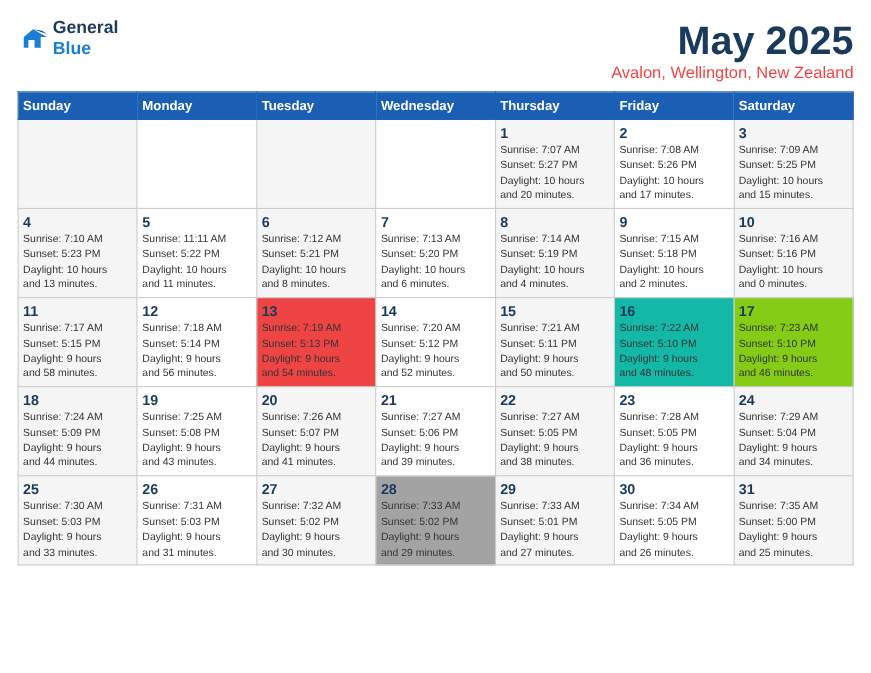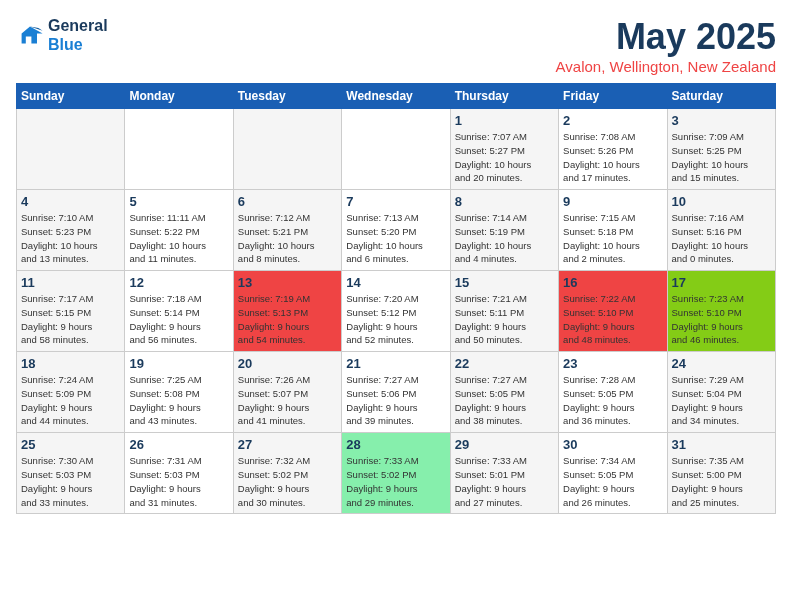--- a/index.html
+++ b/index.html
@@ -221,21 +221,21 @@
 Daylight: 9 hours
 and 52 minutes.</div>
         </td>
         <td style="background: rgb(245, 245, 245);">
           <div class="day-number">15</div>
           <div class="day-info" style="white-space: pre-line;">Sunrise: 7:21 AM
 Sunset: 5:11 PM
 Daylight: 9 hours
 and 50 minutes.</div>
         </td>
-        <td style="background: #ef4444;">
+        <td style="background: #14b8a6;">
           <div class="day-number">16</div>
           <div class="day-info" style="white-space: pre-line;">Sunrise: 7:22 AM
 Sunset: 5:10 PM
 Daylight: 9 hours
 and 48 minutes.</div>
         </td>
         <td style="background: #84cc16;">
           <div class="day-number">17</div>
           <div class="day-info" style="white-space: pre-line;">Sunrise: 7:23 AM
 Sunset: 5:10 PM
@@ -309,21 +309,21 @@
 Daylight: 9 hours
 and 31 minutes.</div>
         </td>
         <td style="background: rgb(245, 245, 245);">
           <div class="day-number">27</div>
           <div class="day-info" style="white-space: pre-line;">Sunrise: 7:32 AM
 Sunset: 5:02 PM
 Daylight: 9 hours
 and 30 minutes.</div>
         </td>
-        <td style="background: #86efac;">
+        <td style="background: #a3a3a3;">
           <div class="day-number">28</div>
           <div class="day-info" style="white-space: pre-line;">Sunrise: 7:33 AM
 Sunset: 5:02 PM
 Daylight: 9 hours
 and 29 minutes.</div>
         </td>
         <td style="background: rgb(245, 245, 245);">
           <div class="day-number">29</div>
           <div class="day-info" style="white-space: pre-line;">Sunrise: 7:33 AM
 Sunset: 5:01 PM

